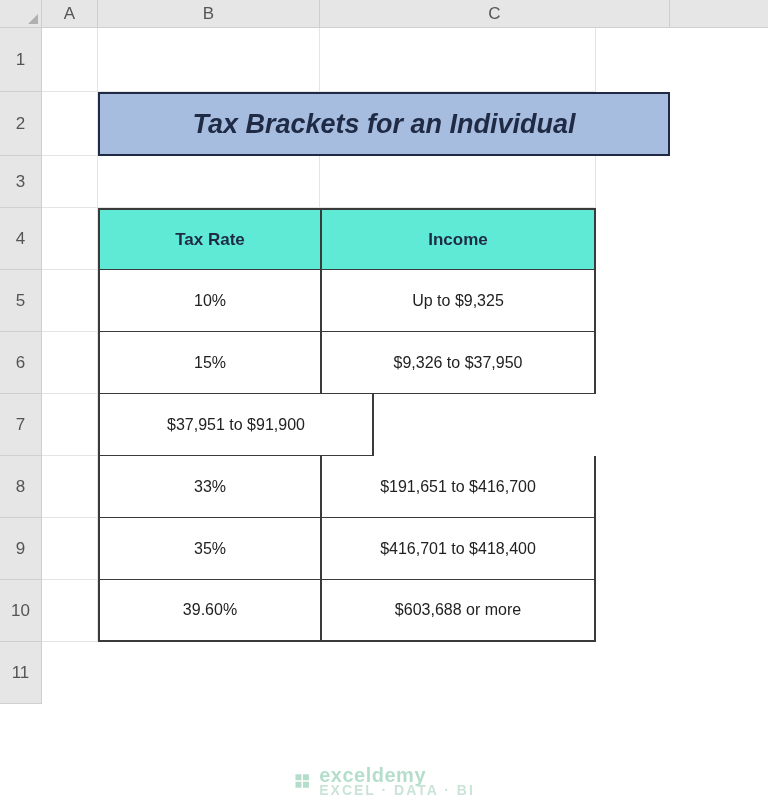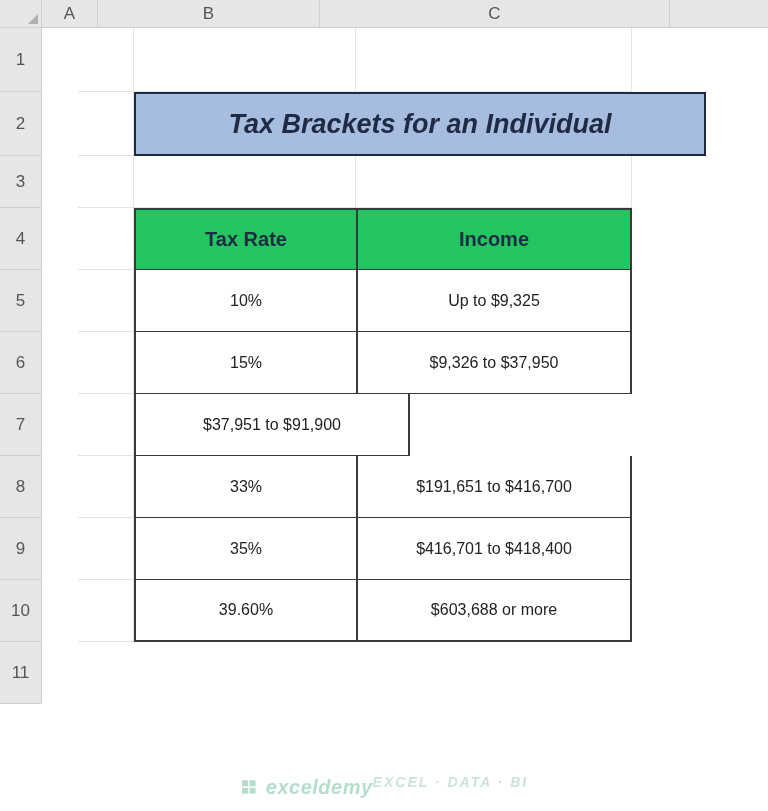--- a/index.html
+++ b/index.html
@@ -66,21 +66,20 @@
     justify-content: center;
     color: #555;
     font-size: 17px;
     background: #e6e6e6;
     border-right: 1px solid #cfcfcf;
     border-bottom: 1px solid #cfcfcf;
   }
   .grid {
     position: relative;
     flex: 1 1 auto;
-    padding-left: 36px;
   }
   .row {
     display: flex;
   }
   .cell {
     border-right: 1px solid #e4e4e4;
     border-bottom: 1px solid #e4e4e4;
   }
   .cA { width: 56px; }
   .cB { width: 222px; }
@@ -104,23 +103,23 @@
     font-style: italic;
     font-size: 27px;
     color: #1f2a44;
   }
 
   
   .th {
     display: flex;
     align-items: center;
     justify-content: center;
-    background: #22c55e;
+    background: #5eead4;
     font-weight: 700;
-    font-size: 20px;
+    font-size: 17px;
     color: #1f2a44;
     border-top: 2px solid #3a3a3a;
     border-left: 2px solid #3a3a3a;
     border-bottom: 1px solid #3a3a3a;
   }
   .th.last { border-right: 2px solid #3a3a3a; }
 
   .td {
     display: flex;
     align-items: center;
@@ -145,21 +144,21 @@
     opacity: 0.35;
     color: #2aa36c;
     font-weight: 600;
   }
   .watermark .logo {
     width: 18px; height: 18px;
     display: inline-flex;
   }
   .watermark .name { font-size: 20px; letter-spacing: 0.5px; }
   .watermark .sub { font-size: 14px; color: #6ab08f; letter-spacing: 2px; margin-top: -2px; }
-  .watermark .txt { display: flex; flex-direction: row; line-height: 1; font-style: italic; }
+  .watermark .txt { display: flex; flex-direction: column; line-height: 1; }
 </style>
 </head>
 <body>
 
 <div class="sheet">
 
   <div class="col-headers">
     <div class="corner"></div>
     <div class="ch chA">A</div>
     <div class="ch chB">B</div>

